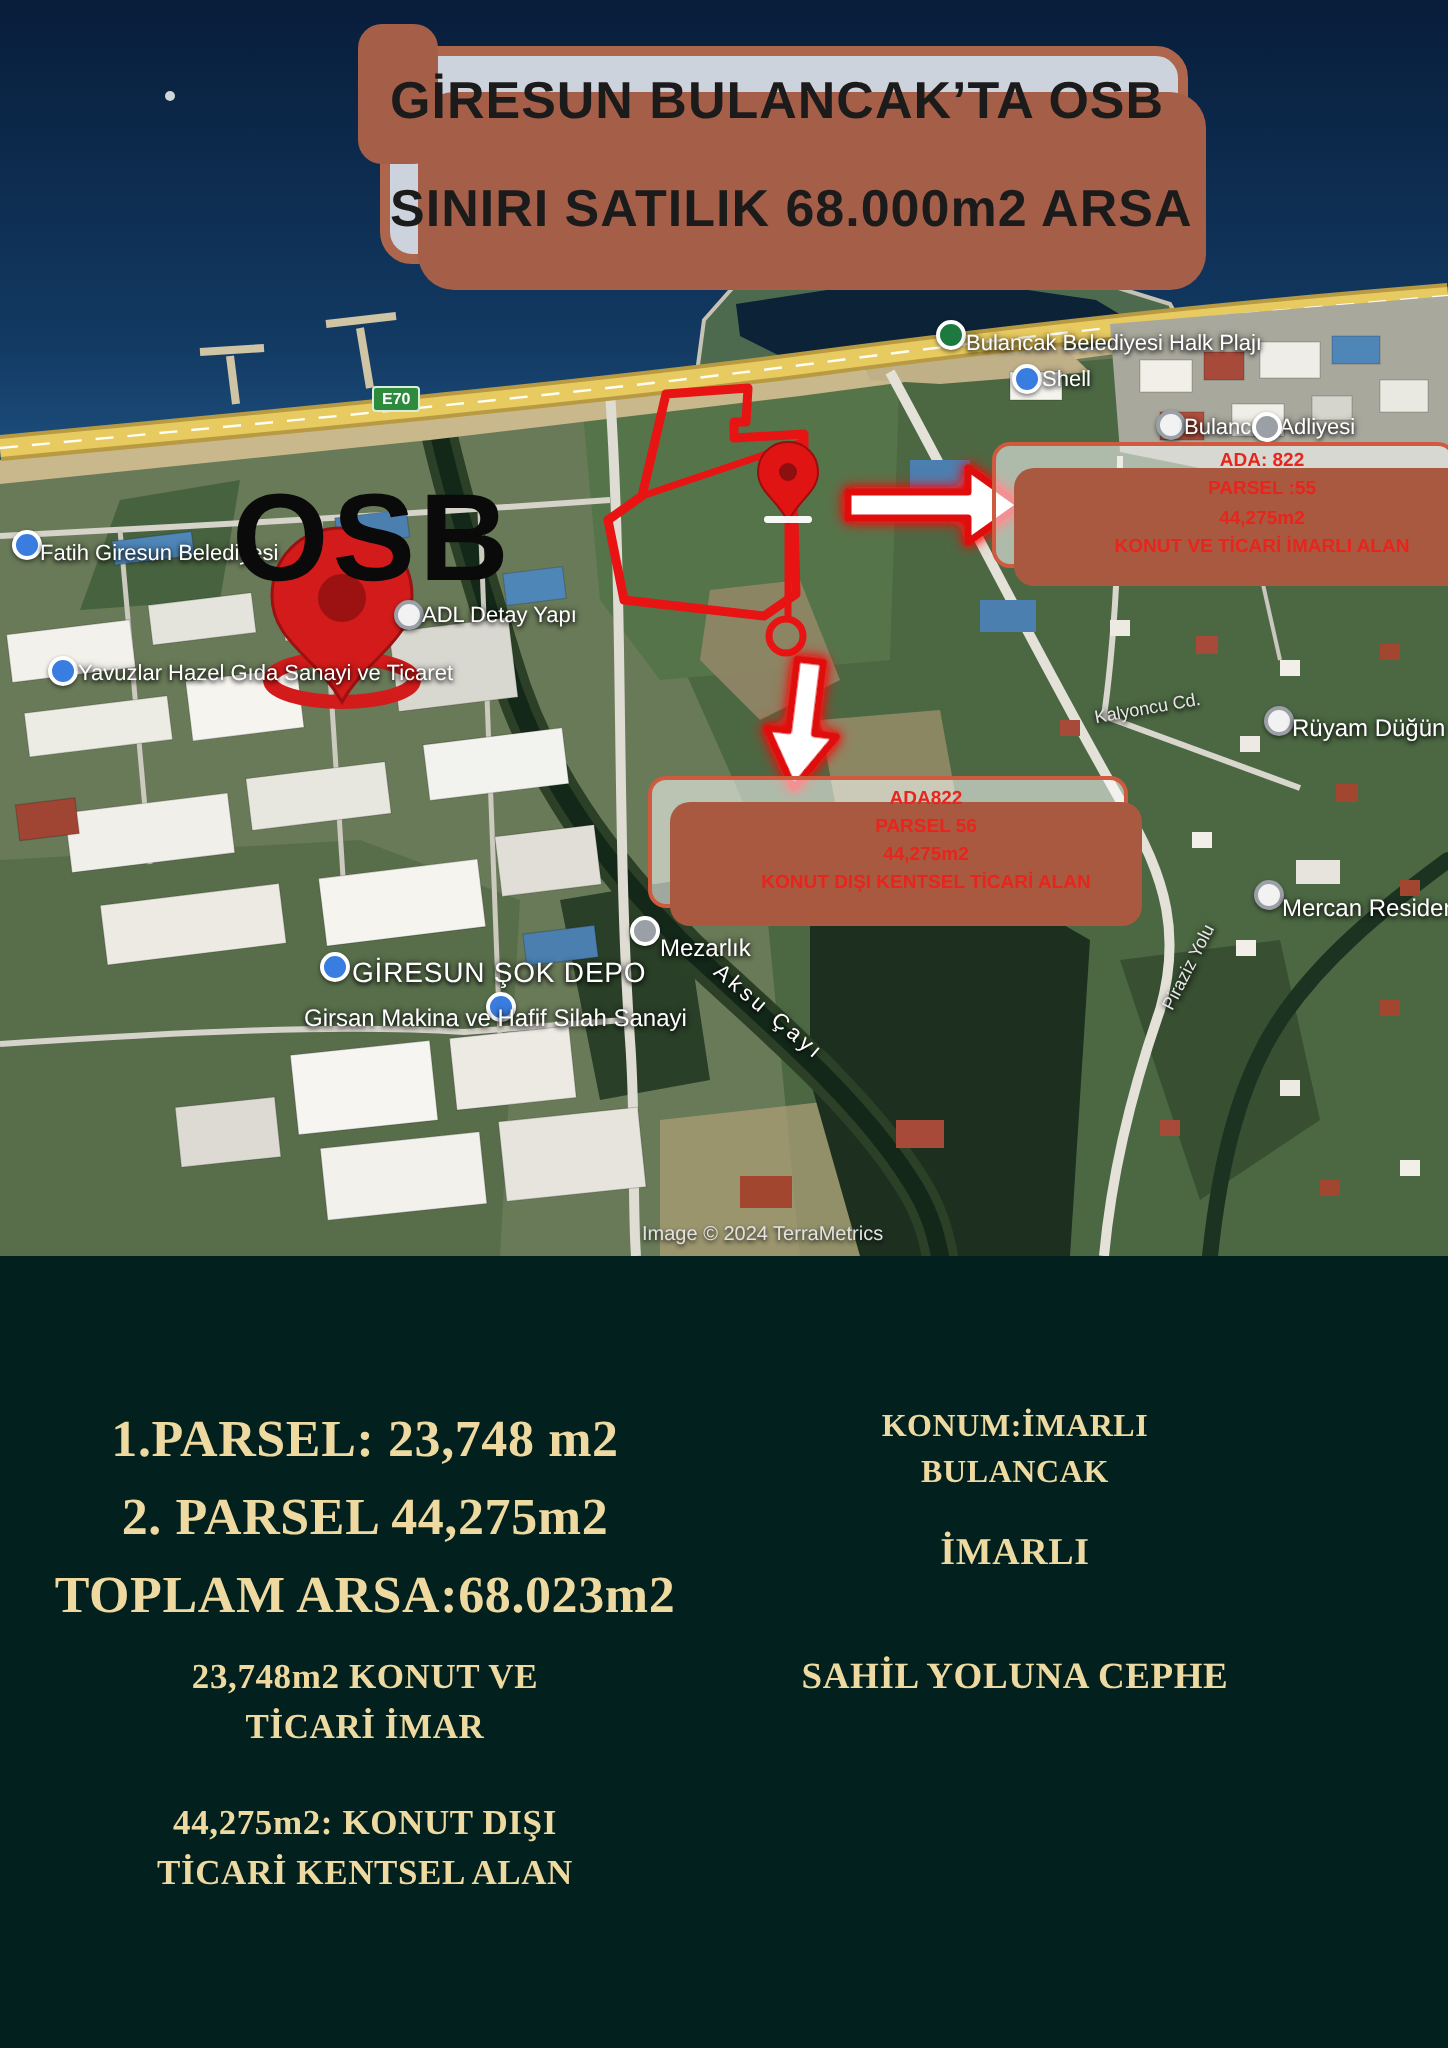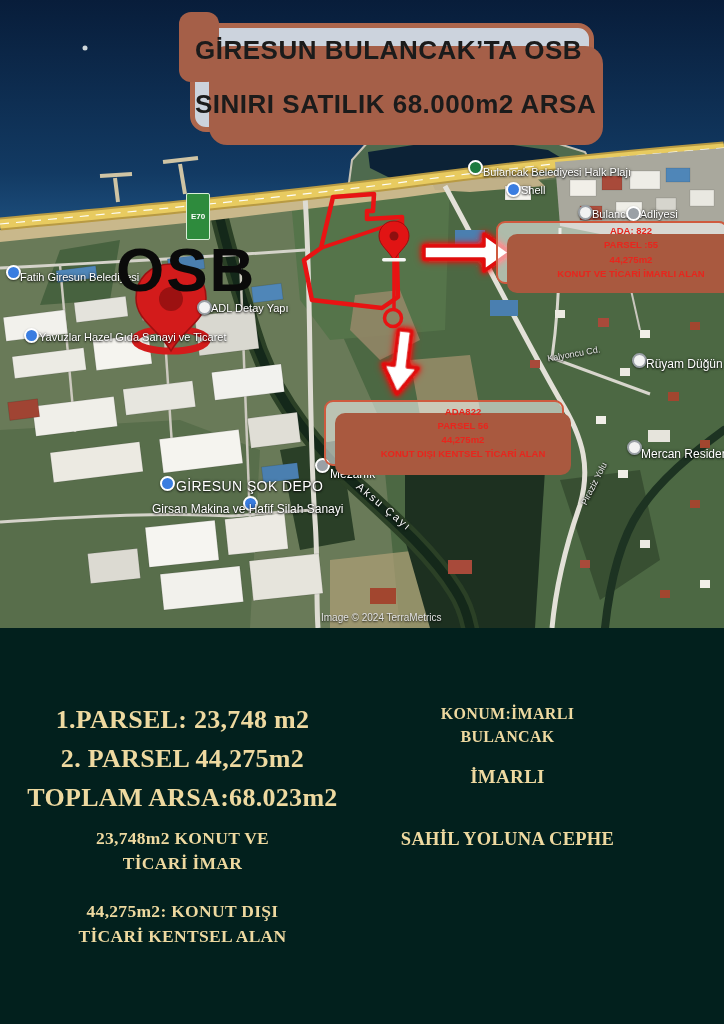--- a/index.html
+++ b/index.html
@@ -22,33 +22,33 @@
   .mlabel.small{font-size:9px;color:#e6e6e6;}
   .mlabel.big{font-size:14px;letter-spacing:.4px;}
   .mlabel.mid{font-size:12px;}
   .poi{position:absolute;width:11px;height:11px;border-radius:50%;border:2px solid #fff;z-index:3;
     box-shadow:0 1px 2px rgba(0,0,0,.5);}
   .poi.blue{background:#3a7de0;}
   .poi.green{background:#1d7a3f;}
   .poi.grey{background:#9aa0a6;}
   .poi.white{background:#f2f2f2;border-color:#9aa0a6;}
   .road-badge{position:absolute;left:186px;top:193px;background:#2e8b3d;color:#fff;font-size:8px;
-    font-weight:700;padding:18px 4px;border-radius:2px;border:1px solid #d8efd8;z-index:3;}
+    font-weight:700;padding:1px 4px;border-radius:2px;border:1px solid #d8efd8;z-index:3;}
   .osb-label{position:absolute;left:116px;top:234px;font-size:62px;font-weight:800;color:#0a0a0a;
     letter-spacing:2px;z-index:5;}
   .attribution{position:absolute;left:321px;top:612px;font-size:10px;color:#e2e2e2;z-index:3;
     text-shadow:0 1px 2px rgba(0,0,0,.9);}
   
   .info-box{position:absolute;z-index:5;background:rgba(255,255,255,.55);border:2px solid #cf5a3e;
     border-radius:9px;display:flex;flex-direction:column;align-items:center;justify-content:center;padding-left:38px;}
   .info-box::before{content:"";position:absolute;left:9px;top:11px;width:100%;height:100%;
     background:#a9593f;border-radius:10px;z-index:-1;}
   .info-line{font-size:9.5px;font-weight:700;color:#e8251d;line-height:1.5;white-space:nowrap;}
   #info-box-1{left:496px;top:221px;width:190px;height:59px;}
-  #info-box-2{left:324px;top:400px;width:198px;height:62px;}
+  #info-box-2{left:324px;top:388px;width:198px;height:62px;}
   
   #bottom{position:absolute;left:0;top:628px;width:724px;height:396px;background:#02201d;
     font-family:"Liberation Serif",serif;color:#eed9a0;}
   .b-block{position:absolute;text-align:center;font-weight:700;letter-spacing:.3px;}
   #parcels{left:10px;top:72px;width:345px;font-size:26px;line-height:1.5;}
   #zone1{left:10px;top:198px;width:345px;font-size:17.5px;line-height:1.4;}
   #zone2{left:10px;top:271px;width:345px;font-size:17.5px;line-height:1.4;}
   #loc{left:350px;top:74px;width:315px;font-size:16px;line-height:1.45;}
   #imarli{left:350px;top:138px;width:315px;font-size:19px;}
   #sahil{left:350px;top:201px;width:315px;font-size:18.5px;}

